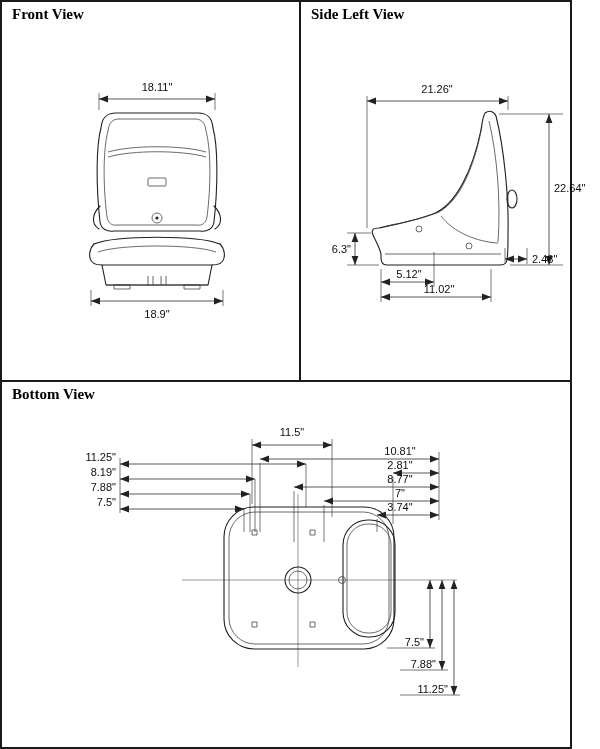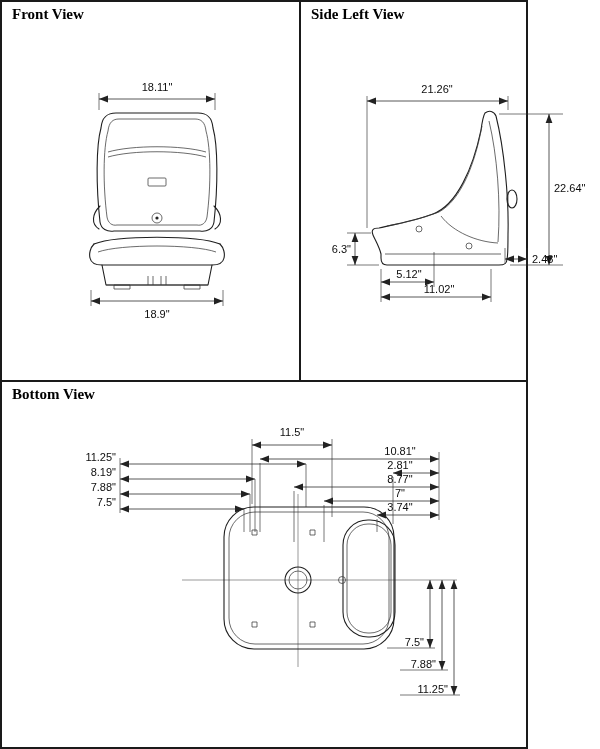--- a/index.html
+++ b/index.html
@@ -1,17 +1,17 @@
 <!DOCTYPE html>
 <html><head>
 <meta charset="utf-8">
 <style>
   html,body{margin:0;padding:0;background:#fff;}
   .sheet{
-    width:528px;height:749px;box-sizing:border-box;
+    width:572px;height:749px;box-sizing:border-box;
     border:2px solid #1a1a1a;background:#fff;position:relative;
     font-family:"Liberation Sans",sans-serif;
   }
   .top-row{display:flex;height:380px;border-bottom:2px solid #1a1a1a;box-sizing:border-box;}
   .panel{position:relative;box-sizing:border-box;}
   .panel-front{width:299px;border-right:2px solid #1a1a1a;}
   .panel-side{flex:1;text-align:right;}
   .panel-bottom{height:365px;width:100%;border-radius:6px;}
   .panel-title{
     position:absolute;top:4px;left:10px;

